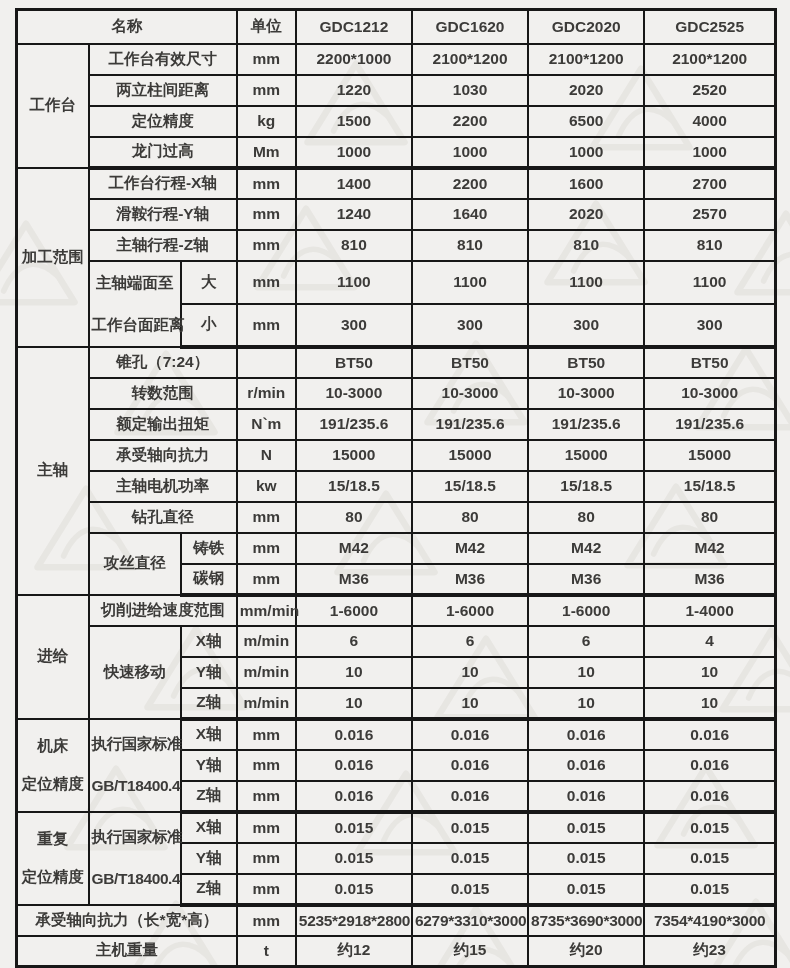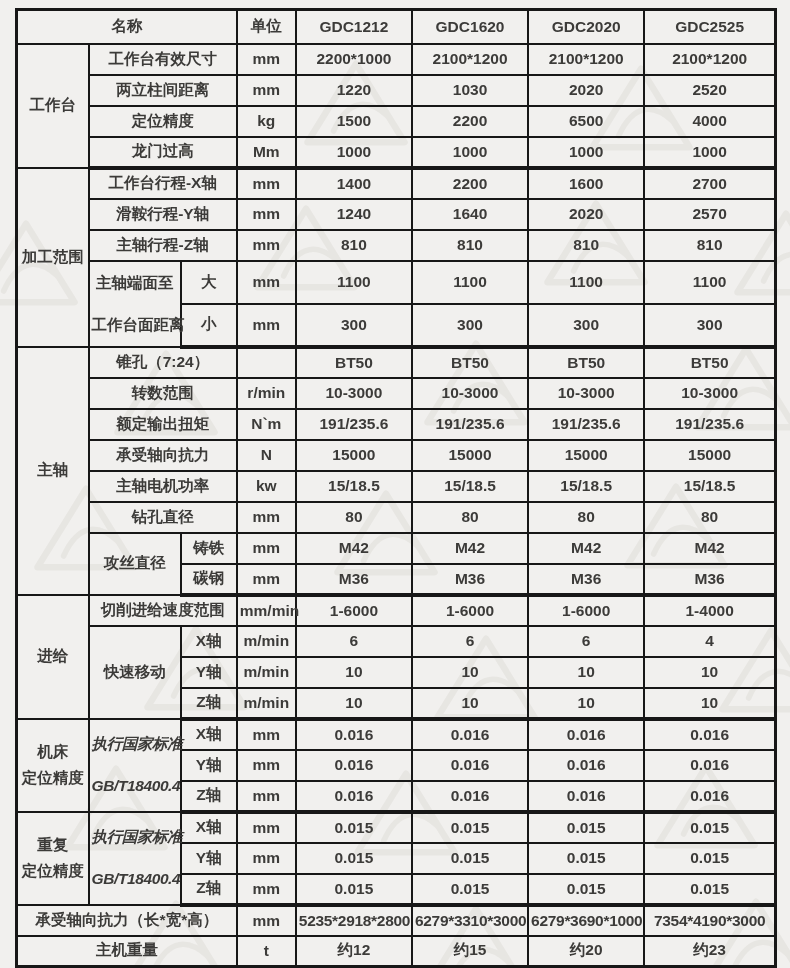--- a/index.html
+++ b/index.html
@@ -29,22 +29,22 @@
   }
   tr{height:31px;}
   tr.hdr{height:34px;}
   tr.sep td{border-bottom-width:4px;}
   td.hcell{font-size:16px;color:#383735;}
   td.grp,td.name,td.sub{font-size:16px;color:#383735;margin-left:9px;}
   td.unit{font-size:14.5px;border-radius:15px;}
   td.val{font-size:15.5px;color:#434240;}
   td.tight{font-size:13.8px;letter-spacing:-0.3px;padding:0;}
   td.two-line{line-height:42px;}
-  td.three-span{line-height:26px;}
-  td.std{font-size:15px;letter-spacing:-0.4px;line-height:42px;padding:0;font-style:italic;}
+  td.three-span{line-height:38px;}
+  td.std{font-size:15px;letter-spacing:-0.4px;line-height:42px;padding:0;}
 </style>
 </head>
 <body>
 
 <div class="page">
   <div class="watermarks">
       <svg viewBox="0 0 120 100" class="wm" style="left: -30px; top: 215px;">
         <path d="M60 8 L112 92 L8 92 Z" fill="none" stroke="#d9d6d0" stroke-width="7" stroke-linejoin="round"></path>
         <path d="M36 80 C52 44 74 46 94 64" fill="none" stroke="#d9d6d0" stroke-width="6" stroke-linecap="round"></path>
       </svg>
@@ -374,21 +374,21 @@
           <td class="val">0.015</td>
           <td class="val">0.015</td>
           <td class="val">0.015</td>
           <td class="val">0.015</td>
         </tr>
         <tr>
           <td colspan="3" class="name">承受轴向抗力（长*宽*高）</td>
           <td class="unit">mm</td>
           <td class="val tight">5235*2918*2800</td>
           <td class="val tight">6279*3310*3000</td>
-          <td class="val tight">6279*3690*1000</td>
+          <td class="val tight">8735*3690*3000</td>
           <td class="val tight">7354*4190*3000</td>
         </tr>
         <tr>
           <td colspan="3" class="name">主机重量</td>
           <td class="unit">t</td>
           <td class="val">约12</td>
           <td class="val">约15</td>
           <td class="val">约20</td>
           <td class="val">约23</td>
         </tr>

